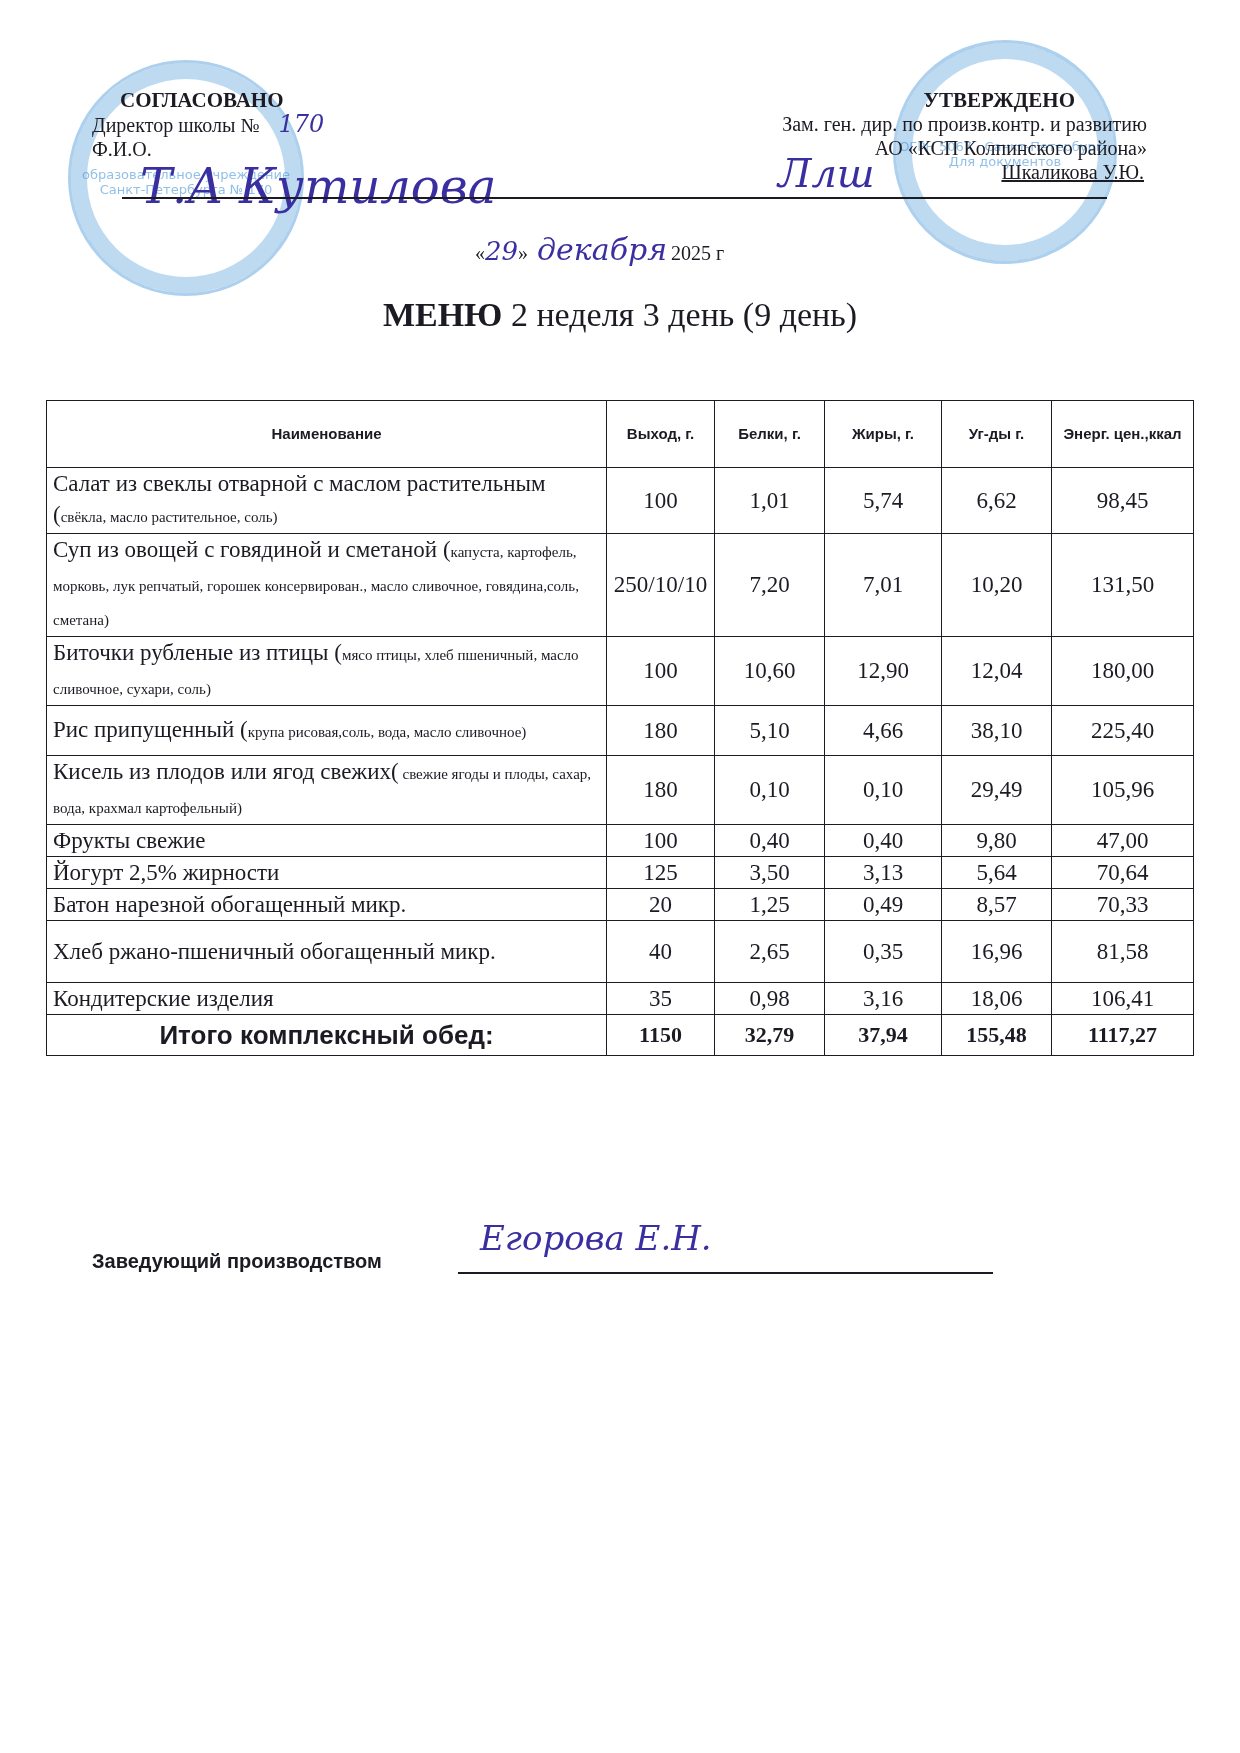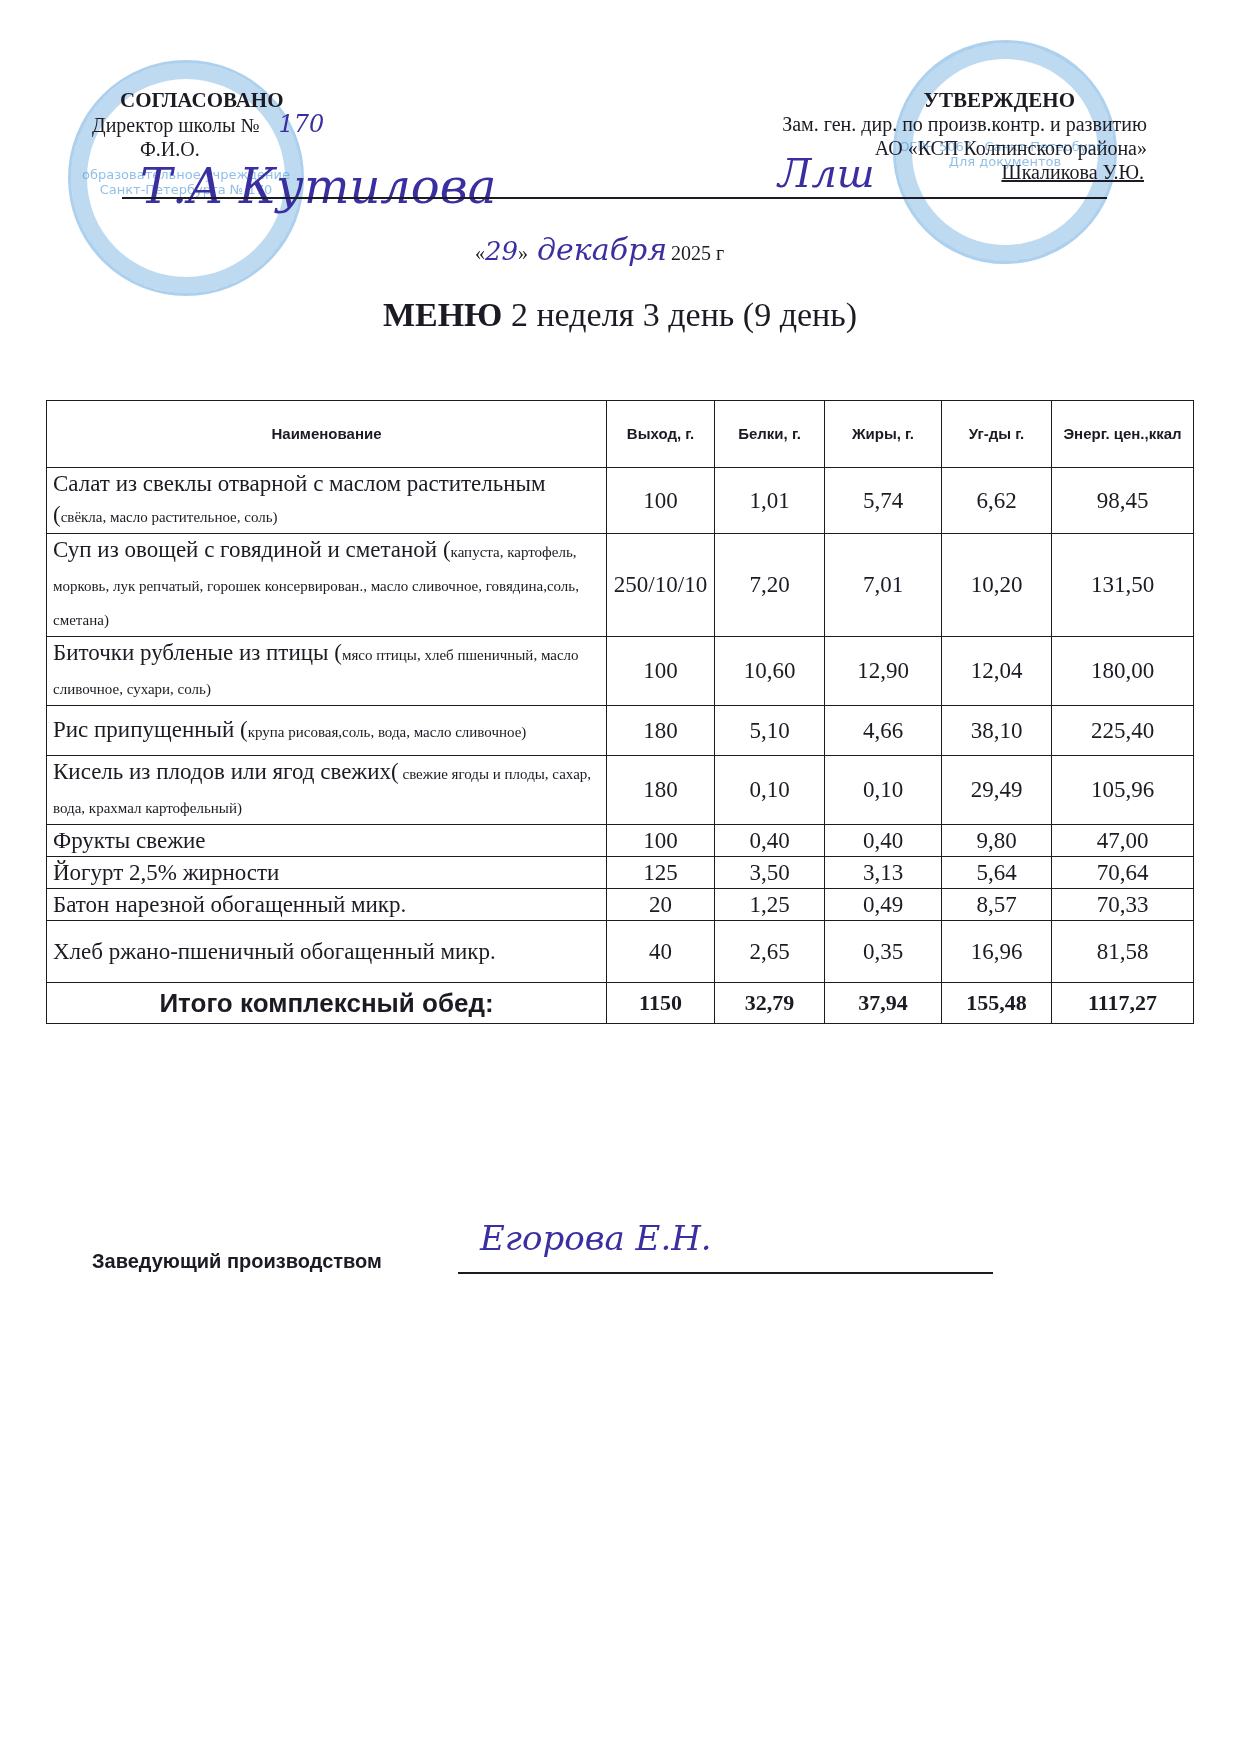--- a/index.html
+++ b/index.html
@@ -11,21 +11,21 @@
   .stamp { position: absolute; border-radius: 50%; border: 3px solid rgba(70,150,215,0.45);
            box-shadow: inset 0 0 0 14px rgba(255,255,255,0), inset 0 0 0 16px rgba(70,150,215,0.35); }
   .stamp-left { left: 68px; top: 60px; width: 230px; height: 230px; }
   .stamp-right { left: 893px; top: 40px; width: 218px; height: 218px; }
   .stamp-text { position: absolute; font-family: "DejaVu Sans", sans-serif; font-size: 13px;
                 color: rgba(70,150,215,0.6); text-align: center; width: 100%; }
 
   
   .left-head { left: 92px; top: 88px; font-size: 20px; line-height: 24px; }
   .left-head .approved { font-weight: bold; font-size: 21px; margin-left: 28px; }
-  .left-head .fio { margin-left: 48px; }
+  .left-head .fio { }
   .right-head { right: 93px; top: 88px; font-size: 20px; line-height: 24px; text-align: right; }
   .right-head .approved { font-weight: bold; font-size: 21px; margin-right: 72px; }
   .right-head .name { text-decoration: underline; margin-right: 3px; }
   .sign-line { left: 122px; top: 197px; width: 985px; height: 2px; background: #1c1a22; }
   .handwrite { font-family: "DejaVu Serif", serif; font-style: italic; color: #3a2fa0; }
   .date-line { left: 475px; top: 232px; font-size: 20px; }
 
   .title { left: 0; width: 1240px; top: 296px; text-align: center; font-size: 34px; }
   .title b { font-weight: bold; }
 
@@ -173,20 +173,28 @@
         <td class="num">70,33</td>
       </tr>
       <tr style="height: 62px;">
         <td class="name"><span>Хлеб ржано-пшеничный обогащенный микр.</span></td>
         <td class="num">40</td>
         <td class="num">2,65</td>
         <td class="num">0,35</td>
         <td class="num">16,96</td>
         <td class="num">81,58</td>
       </tr>
+      <tr style="height: 30px;">
+        <td class="name"><span>Кондитерские изделия</span></td>
+        <td class="num">35</td>
+        <td class="num">0,98</td>
+        <td class="num">3,16</td>
+        <td class="num">18,06</td>
+        <td class="num">106,41</td>
+      </tr>
       <tr class="total-row">
         <td class="name">Итого комплексный обед:</td>
         <td class="num">1150</td>
         <td class="num">32,79</td>
         <td class="num">37,94</td>
         <td class="num">155,48</td>
         <td class="num">1117,27</td>
       </tr>
     </tbody>
 </table>

